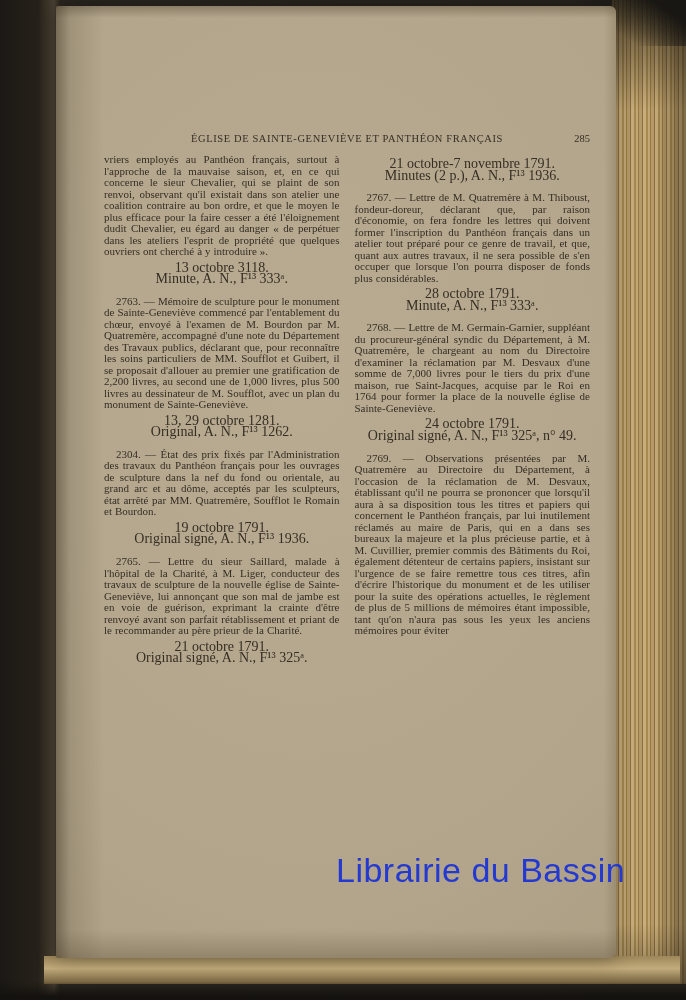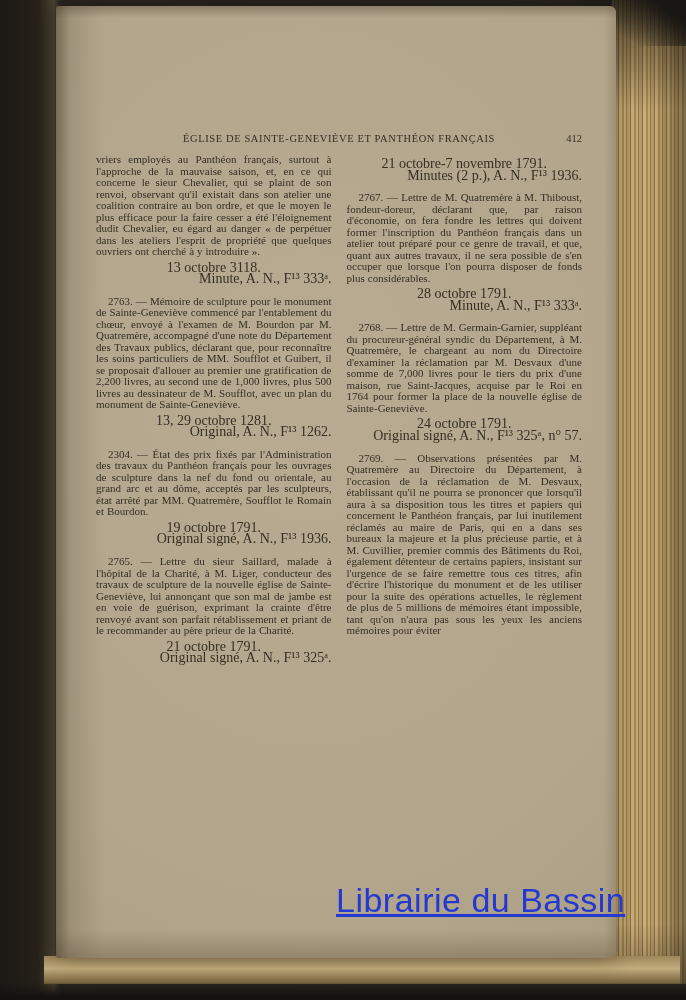--- a/index.html
+++ b/index.html
@@ -43,60 +43,60 @@
     border-radius:2px 6px 6px 2px;
     box-shadow:0 0 20px rgba(0,0,0,.35);
     background:
       linear-gradient(90deg, rgba(71,59,41,.55) 0, rgba(71,59,41,.18) 14px, rgba(71,59,41,0) 48px),
       linear-gradient(270deg, rgba(110,92,62,.28) 0, rgba(110,92,62,0) 12px),
       linear-gradient(180deg, rgba(80,66,46,.4) 0, rgba(80,66,46,0) 12px),
       linear-gradient(0deg, rgba(92,77,53,.35) 0, rgba(92,77,53,0) 28px),
       radial-gradient(120% 90% at 45% 40%, #b8ab92 0%, #b2a58b 60%, #a79a7f 100%);
   }
   .print {
-    position:absolute; left:40px; top:127px; width:486px;
+    position:absolute; left:48px; top:127px; width:486px;
     color:#362e23;
   }
   .running-head {
     position:relative; text-align:center;
     font-size:10.5px; line-height:12px; letter-spacing:.6px;
     margin-bottom:9px; white-space:nowrap;
   }
   .running-head .num { position:absolute; right:0; top:0; letter-spacing:0; }
   .cols { display:flex; gap:15px; }
   .col { width:235.5px; }
   .para {
     font-size:11px; line-height:11.5px; text-align:justify;
     text-indent:12px; word-spacing:.2px;
   }
   .cont { text-indent:0; }
   .meta { font-size:14px; line-height:11.6px; text-align:center; }
   .date { margin-top:4px; }
-  .ref  { margin-bottom:11px;text-align:right; }
+  .ref  { margin-bottom:11px; }
   .watermark {
-    position:absolute; left:336px; top:880px;
+    position:absolute; left:336px; top:850px;
     font-family:"Liberation Sans","DejaVu Sans",sans-serif;
     font-size:34px; line-height:40px; letter-spacing:.5px;
-    color:#2438d2; white-space:nowrap;text-decoration:underline;
+    color:#2438d2; white-space:nowrap;
   }
 </style>
 </head>
 <body>
 
 <div class="photo">
   <div class="fore-edge"></div>
   <div class="corner-tr"></div>
   <div class="bottom-edge"></div>
 
   <div class="page">
     <div class="print">
 
       <div class="running-head">
         <span>ÉGLISE DE SAINTE-GENEVIÈVE ET PANTHÉON FRANÇAIS</span>
-        <span class="num">412</span>
+        <span class="num">285</span>
       </div>
 
       <div class="cols">
 
         <div class="col">
           <p class="para cont">vriers employés au Panthéon français, surtout à l'approche de la mauvaise saison, et, en ce qui concerne le sieur Chevalier, qui se plaint de son renvoi, observant qu'il existait dans son atelier une coalition contraire au bon ordre, et que le moyen le plus efficace pour la faire cesser a été l'éloignement dudit Chevalier, eu égard au danger « de perpétuer dans les ateliers l'esprit de propriété que quelques ouvriers ont cherché à y introduire ».</p>
           <p class="meta date">13 octobre 3118.</p>
           <p class="meta ref">Minute, A. N., F¹³ 333ᵃ.</p>
 
           <p class="para"><span>2763. —</span> <span>Mémoire de sculpture pour le monument de Sainte-Geneviève commencé par l'entablement du chœur, envoyé à l'examen de M. Bourdon par M. Quatremère, accompagné d'une note du Département des Travaux publics, déclarant que, pour reconnaître les soins particuliers de MM. Soufflot et Guibert, il se proposait d'allouer au premier une gratification de 2,200 livres, au second une de 1,000 livres, plus 500 livres au dessinateur de M. Soufflot, avec un plan du monument de Sainte-Geneviève.</span></p>
@@ -115,21 +115,21 @@
         <div class="col">
           <p class="meta date">21 octobre-7 novembre 1791.</p>
           <p class="meta ref">Minutes (2 p.), A. N., F¹³ 1936.</p>
 
           <p class="para"><span>2767. —</span> <span>Lettre de M. Quatremère à M. Thiboust, fondeur-doreur, déclarant que, par raison d'économie, on fera fondre les lettres qui doivent former l'inscription du Panthéon français dans un atelier tout préparé pour ce genre de travail, et que, quant aux autres travaux, il ne sera possible de s'en occuper que lorsque l'on pourra disposer de fonds plus considérables.</span></p>
           <p class="meta date">28 octobre 1791.</p>
           <p class="meta ref">Minute, A. N., F¹³ 333ᵃ.</p>
 
           <p class="para"><span>2768. —</span> <span>Lettre de M. Germain-Garnier, suppléant du procureur-général syndic du Département, à M. Quatremère, le chargeant au nom du Directoire d'examiner la réclamation par M. Desvaux d'une somme de 7,000 livres pour le tiers du prix d'une maison, rue Saint-Jacques, acquise par le Roi en 1764 pour former la place de la nouvelle église de Sainte-Geneviève.</span></p>
           <p class="meta date">24 octobre 1791.</p>
-          <p class="meta ref">Original signé, A. N., F¹³ 325ᵃ, n° 57.</p>
+          <p class="meta ref">Original signé, A. N., F¹³ 325ᵃ, n° 49.</p>
 
           <p class="para"><span>2769. —</span> <span>Observations présentées par M. Quatremère au Directoire du Département, à l'occasion de la réclamation de M. Desvaux, établissant qu'il ne pourra se prononcer que lorsqu'il aura à sa disposition tous les titres et papiers qui concernent le Panthéon français, par lui inutilement réclamés au maire de Paris, qui en a dans ses bureaux la majeure et la plus précieuse partie, et à M. Cuvillier, premier commis des Bâtiments du Roi, également détenteur de certains papiers, insistant sur l'urgence de se faire remettre tous ces titres, afin d'écrire l'historique du monument et de les utiliser pour la suite des opérations actuelles, le règlement de plus de 5 millions de mémoires étant impossible, tant qu'on n'aura pas sous les yeux les anciens mémoires pour éviter</span></p>
         </div>
 
       </div>
     </div>
   </div>
 
   <div class="watermark">Librairie du Bassin</div>
   <div class="bottom-shadow"></div>

